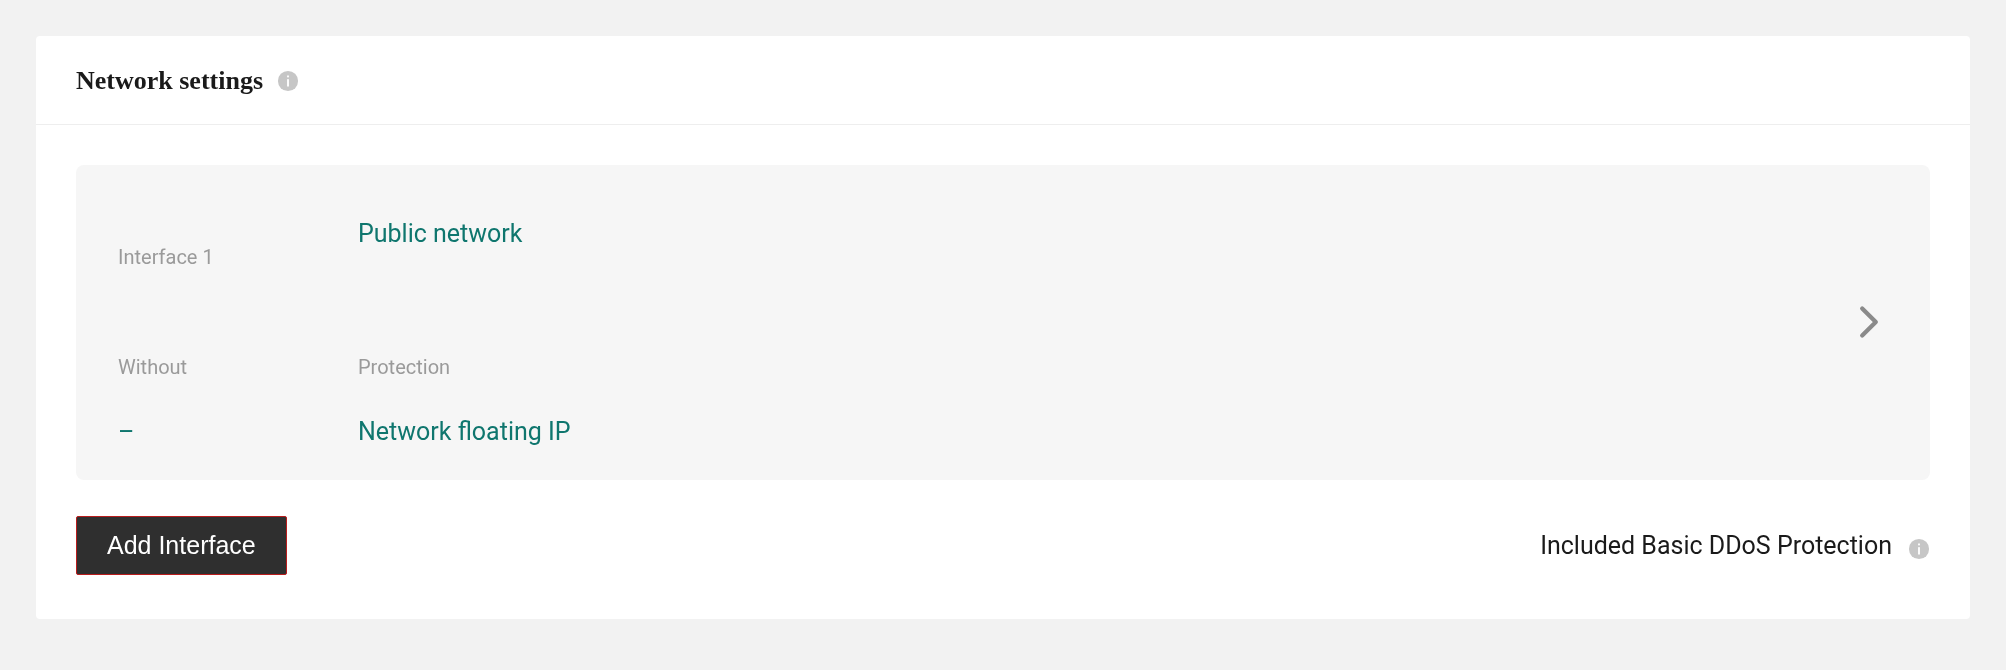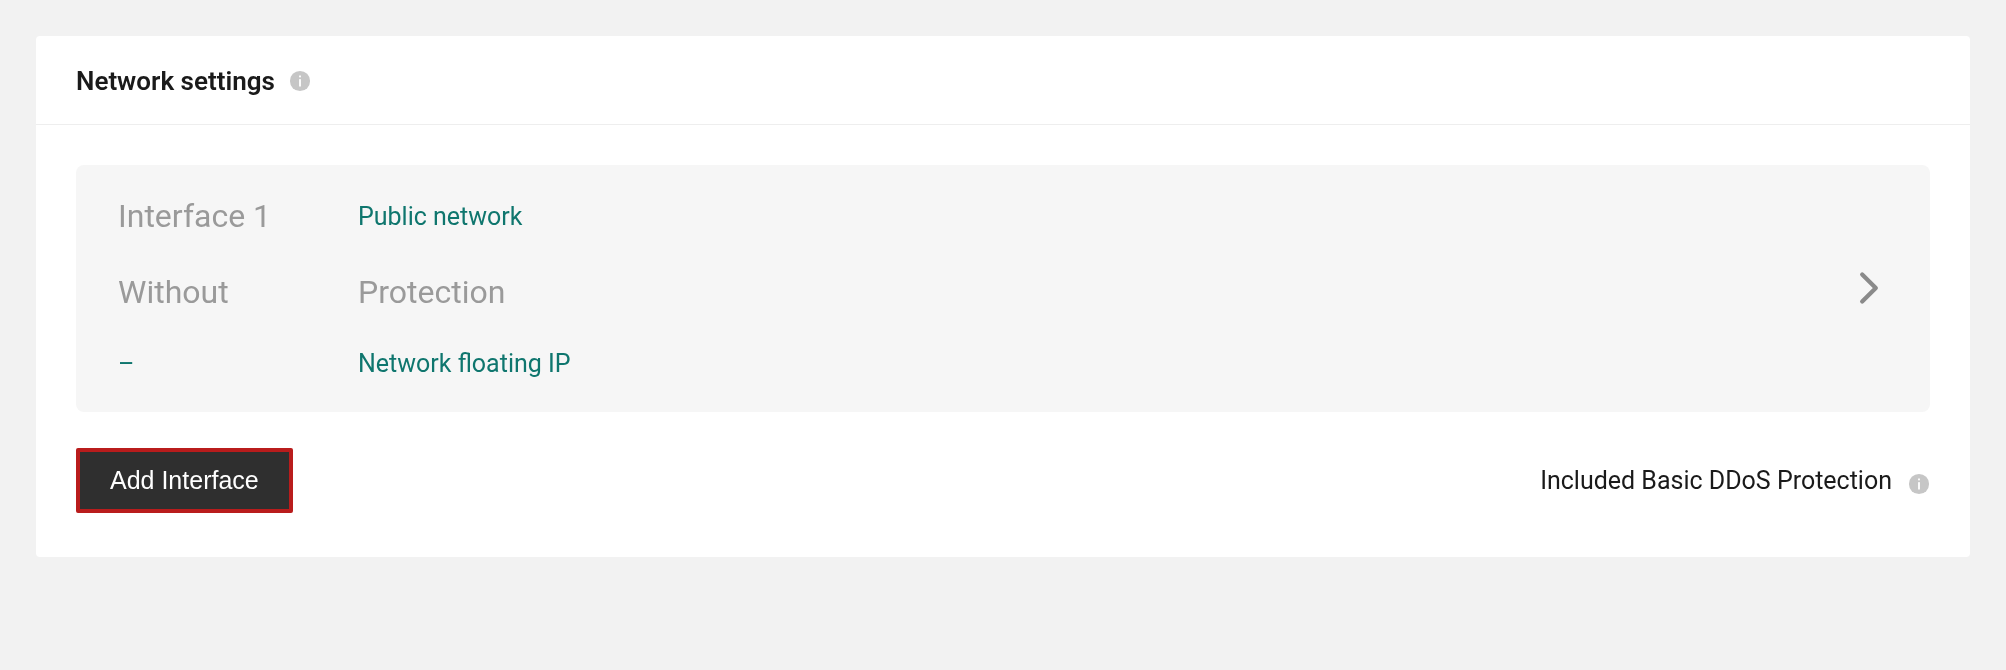--- a/index.html
+++ b/index.html
@@ -18,20 +18,21 @@
     border-radius: 4px;
     width: 100%;
     padding-bottom: 44px;
   }
   .card-header {
     display: flex;
     align-items: center;
     padding: 30px 40px 28px 40px;
     border-bottom: 1px solid #eeeeee;
     gap: 14px;
+    font-family: Liberation Serif, serif;
   }
   .card-title {
     font-size: 26px;
     font-weight: 600;
     color: #1a1a1a;
   }
   .info-icon {
     width: 22px;
     height: 22px;
     display: inline-flex;
@@ -51,23 +52,24 @@
     gap: 24px;
   }
   .kv-grid {
     display: grid;
     grid-template-columns: 240px 1fr;
     row-gap: 38px;
     flex: 1;
     align-items: center;
   }
   .kv-label {
-    font-size: 32px;
+    font-size: 20px;
     color: #9a9a9a;
     font-weight: 400;
+    margin-top: 48px;
   }
   .kv-value {
     font-size: 25px;
     color: #0f766e;
     font-weight: 400;
   }
   .expand-arrow {
     color: #8a8a8a;
     padding-right: 8px;
     display: flex;
@@ -76,21 +78,21 @@
   }
   .actions-row {
     display: flex;
     align-items: center;
     justify-content: space-between;
     padding: 36px 40px 0 40px;
   }
   .add-btn {
     background: #2f2f2f;
     color: #ffffff;
-    border: 4px solid #b91c1c;
+    border: 1px solid #b91c1c;
     border-radius: 2px;
     font-size: 25px;
     font-weight: 500;
     padding: 16px 30px;
     cursor: pointer;
     line-height: 1;
   }
   .ddos-wrap {
     display: flex;
     align-items: flex-end;

